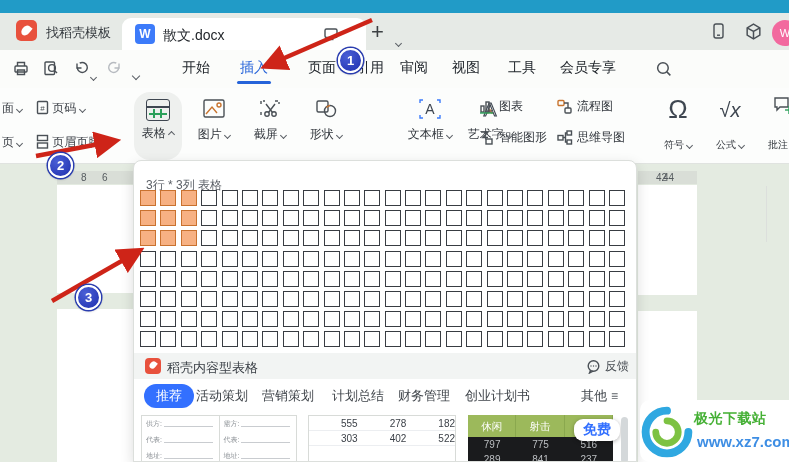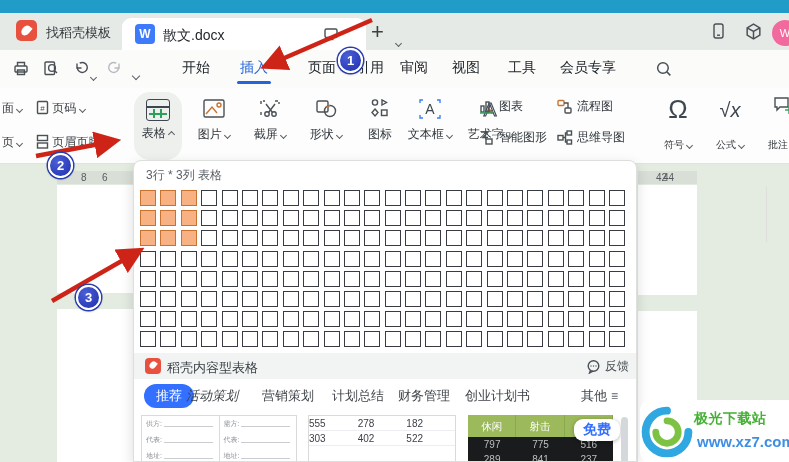--- a/index.html
+++ b/index.html
@@ -51,21 +51,21 @@
   .rright-ic { position:absolute; top:6px; text-align:center; }
   .rright-lb { position:absolute; top:50px; font-size:10px; color:#31363c; white-space:nowrap; }
   svg.oicon { stroke:#4a5056; fill:none; stroke-width:1.4; }
   
   .ruler { position:absolute; top:171px; height:13px; background:#D9DED7; font-size:10px; color:#555b5f; }
   .ruler span { position:absolute; top:1px; }
   .page { position:absolute; background:#fff; }
   
   .dropdown { position:absolute; left:133px; top:160px; width:504px; height:302px; background:#fff;
     border:1px solid #DCDFDC; border-radius:8px 8px 0 0; box-shadow:0 5px 14px rgba(0,0,0,.14); overflow:hidden; }
-  .dd-header { position:absolute; left:12px; top:6px; font-size:12px; color:#5a5f66; }
+  .dd-header { position:absolute; left:12px; top:16px; font-size:12px; color:#5a5f66; }
   #table-grid { position:absolute; left:6px; top:29px; display:grid; grid-template-columns:repeat(24,16px); column-gap:4.4px; row-gap:4.2px; }
   .cell { width:16px; height:16px; border:1.3px solid #383c42; background:#fff; }
   .cell.sel { background:#F7B183; border-color:#C9722F; }
   .docer-row { position:absolute; left:0; top:192px; width:100%; height:26px; background:#F2F4F3; }
   .docer-flame { position:absolute; left:11px; top:5px; width:16px; height:16px; background:#E8513D; border-radius:4px; }
   .docer-flame::after { content:""; position:absolute; left:5px; top:3px; width:6px; height:8px; background:#fff; border-radius:70% 0 70% 70%; transform:rotate(40deg); }
   .docer-lbl { position:absolute; left:33px; top:6px; font-size:13px; color:#3b4047; }
   .feedback { position:absolute; right:7px; top:5px; font-size:12px; color:#4a4f55; display:flex; align-items:center; gap:4px; }
   .cat-tab { position:absolute; top:226px; font-size:13px; color:#3f444a; white-space:nowrap; }
   .cat-tab.pill { background:#3370FF; color:#fff; border-radius:12px; padding:3px 12px; top:223px; }
@@ -75,21 +75,21 @@
   #card-form { left:7px; width:156px; height:60px; }
   .frow { display:flex; height:16px; }
   .fcell { flex:1; display:flex; align-items:center; padding:0 4px; }
   .fcell + .fcell { border-left:1px solid #d8dbd8; }
   .flabel { font-size:7px; color:#8a8f94; white-space:nowrap; }
   .fline { flex:1; border-bottom:1px solid #c9ccd0; margin:4px 2px 0 2px; }
   #card-table { left:174px; width:148px; height:60px; }
   .t2h { display:flex; height:19px; border-bottom:1px solid #93A9D9; }
   .t2h div { flex:1; text-align:center; font-size:11px; color:#4E7CE0; line-height:19px; }
   .t2r { display:flex; height:15px; border-bottom:1px solid #eceef1; }
-  .t2r div { flex:1; text-align:left; font-size:10px; color:#3c4148; line-height:15px; }
+  .t2r div { flex:1; text-align:right; font-size:10px; color:#3c4148; line-height:15px; }
   #card-dark { left:334px; width:145px; height:60px; border:none; }
   .t3h { display:flex; height:22px; background:#9CB95B; }
   .t3h div { flex:1; text-align:center; font-size:10.5px; color:#fff; line-height:22px; border-right:1px solid #8aa84e; }
   .t3r { display:flex; height:15px; background:#1A1B1D; }
   .t3r div { flex:1; text-align:center; font-size:10px; color:#bcbfc2; line-height:15px; }
   .free-badge { position:absolute; left:440px; top:258px; padding:2px 9px; background:#fff; border-radius:9px;
     font-size:14px; font-weight:bold; color:#3370FF; box-shadow:0 1px 4px rgba(0,0,0,.3); }
   .dd-scroll { position:absolute; left:487px; top:256px; width:7px; height:46px; background:#D4D8DA; border-radius:4px; }
   
   .watermark { position:absolute; left:640px; top:400px; width:149px; height:62px; background:#fff; border-radius:10px 0 0 10px; }
@@ -239,31 +239,20 @@
     <div class="rbig" style="left:298px">
       <div class="ric">
           <svg class="oicon" width="26" height="24" viewBox="0 0 26 24">
             <rect x="4" y="4" width="11" height="11" rx="1.5"></rect>
             <circle cx="17" cy="14" r="5.5"></circle>
             <path d="M13.5 10.5 A5.5 5.5 0 0 1 17 8.5" style="stroke:#C8742F"></path>
           </svg>
         </div>
       <div class="rlb"><span>形状</span> <span class="chev sm"></span></div>
     </div>
-    <div class="rbig" style="left:352px">
-      <div class="ric">
-          <svg class="oicon" width="26" height="24" viewBox="0 0 26 24">
-            <circle cx="8" cy="5.5" r="2.6"></circle>
-            <path d="M15 8 L19.5 5.5 L15 3 Z"></path>
-            <path d="M8 12 L11 15.5 L8 19 L5 15.5 Z"></path>
-            <rect x="14.5" y="13" width="5.5" height="5.5"></rect>
-          </svg>
-        </div>
-      <div class="rlb"><span>图标</span></div>
-    </div>
     <div class="rbig" style="left:402px">
       <div class="ric">
           <svg class="oicon" width="26" height="24" viewBox="0 0 26 24">
             <path d="M6 3 h-3 v3 M20 3 h3 v3 M6 21 h-3 v-3 M20 21 h3 v-3" style="stroke:#3D7BFA"></path>
             <text x="13" y="17" font-size="14" text-anchor="middle" stroke="none" fill="#3E4650">A</text>
           </svg>
         </div>
       <div class="rlb"><span>文本框</span> <span class="chev sm"></span></div>
     </div>
     <div class="rbig" style="left:462px">
@@ -546,21 +535,21 @@
             <path d="M4.5 11.5 L3.5 14 L7 12.2"></path>
             <circle cx="5" cy="7" r=".7" fill="#4a5056" stroke="none"></circle>
             <circle cx="7.5" cy="7" r=".7" fill="#4a5056" stroke="none"></circle>
             <circle cx="10" cy="7" r=".7" fill="#4a5056" stroke="none"></circle>
           </svg>
         <span>反馈</span>
       </div>
     </div>
     <div id="cat-tabs">
         <span class="cat-tab pill" style="left: 10px;">推荐</span>
-        <span class="cat-tab" style="left: 52px; font-style: italic;">活动策划</span>
+        <span class="cat-tab" style="left: 62px;">活动策划</span>
         <span class="cat-tab" style="left: 128px;">营销策划</span>
         <span class="cat-tab" style="left: 198px;">计划总结</span>
         <span class="cat-tab" style="left: 264px;">财务管理</span>
         <span class="cat-tab" style="left: 331px;">创业计划书</span>
         <span class="cat-tab" style="left: 447px;">其他<span class="menu-lines">≡</span></span>
       </div>
 
     <div class="card" id="card-form">
         <div class="frow">
           <div class="fcell">

